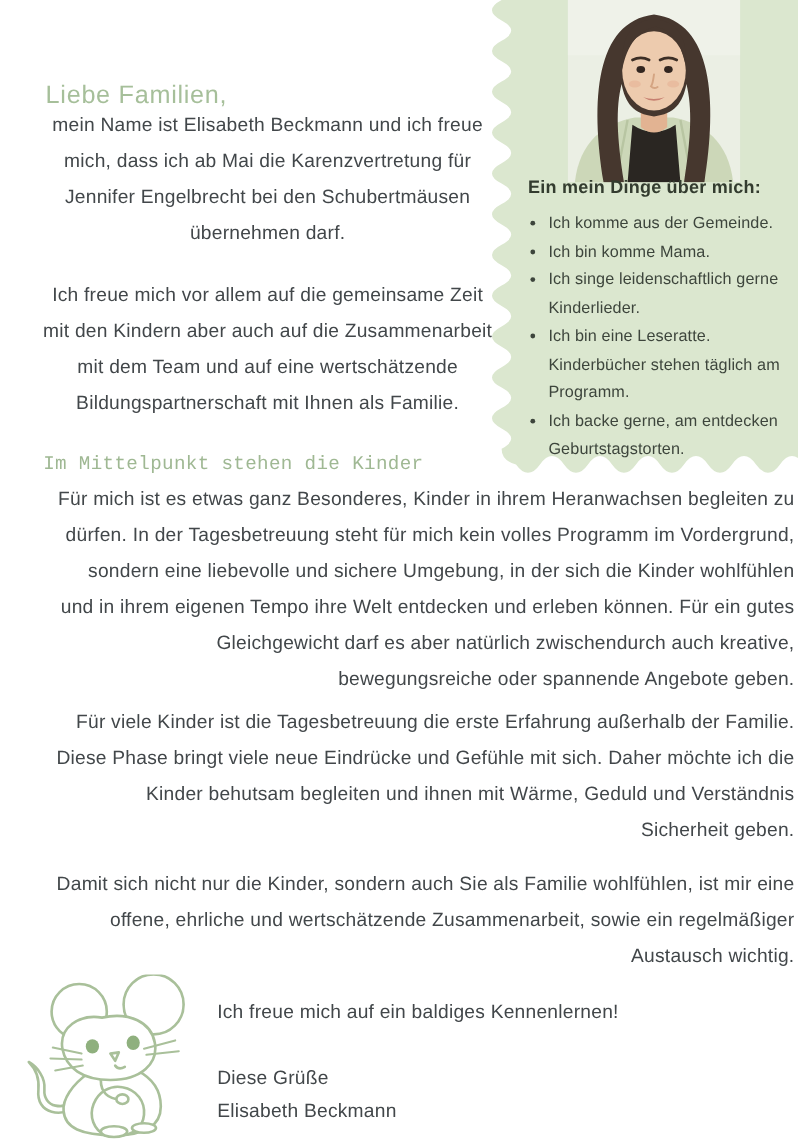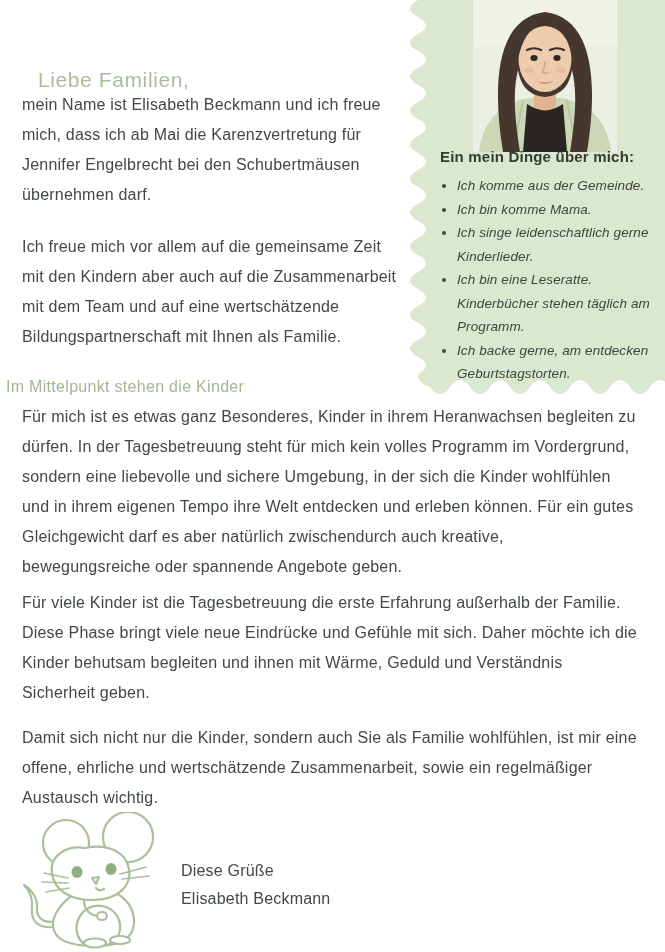--- a/index.html
+++ b/index.html
@@ -7,39 +7,39 @@
     position:relative; width:665px; height:952px; background:#ffffff;
     overflow:hidden; font-family:"Liberation Sans", sans-serif; color:#42474a;
   }
   .green-box { position:absolute; left:408px; top:0; }
   .photo { position:absolute; left:473px; top:0; width:144px; height:152px; overflow:hidden; }
   .about { position:absolute; left:440px; top:148px; width:222px; }
   .about h3 {
     margin:0 0 9px 0; font-size:15px; font-weight:700;
     color:#333c2f; letter-spacing:0.2px;
   }
-  .about ul { margin:0; padding-left:17px; list-style:disc;font-style:italic; }
+  .about ul { margin:0; padding-left:17px; list-style:disc; }
   .about li {
     font-size:13.5px; line-height:23.5px; color:#3d453c;
     white-space:pre-line; letter-spacing:0.1px;
   }
   .greeting {
     position:absolute; left:22px; top:52px; margin:16px;
     font-size:21px; font-weight:500; color:#a6bf9a; letter-spacing:0.6px;
   }
   .section {
-    position:absolute; left:6px; top:378px; margin:0;
-    font-size:16px; font-weight:500; color:#9fb893; letter-spacing:0.3px;
+    position:absolute; left:36px; top:378px; margin:0;
+    font-size:16px; font-weight:500; color:#9fb893; letter-spacing:0.3px;font-family:Liberation Mono, monospace;
   }
   .body {
     font-size:16px; line-height:30px; margin:0; white-space:pre-line;
     letter-spacing:0.2px; color:#42474a;
   }
-  .col  { position:absolute; left:22px; width:402px; }
-  .wide { position:absolute; left:22px; width:640px; }
+  .col  { position:absolute; left:22px; width:402px;text-align:center; }
+  .wide { position:absolute; left:22px; width:640px;text-align:right; }
   .mouse { position:absolute; left:22px; top:812px; width:155px; height:138px; }
   .closing { position:absolute; left:181px; top:830px; }
   .closing p { margin:0; font-size:16px; line-height:28px; letter-spacing:0.2px; white-space:pre-line; color:#42474a; }
   .closing p.gap { margin-top:27px; }
 </style>
 </head>
 <body>
 
 <div class="page">
 
@@ -149,17 +149,18 @@
         <path d="M 46 66 L 22 61"></path>
         <path d="M 46 71 L 20 70"></path>
         <path d="M 47 76 L 24 80"></path>
         <path d="M 98 62 L 124 55"></path>
         <path d="M 100 67 L 127 64"></path>
       </g>
     </svg>
   </div>
 
   <div class="closing">
+    <p>Ich freue mich auf ein baldiges Kennenlernen!</p>
     <p class="gap">Diese Grüße</p>
     <p>Elisabeth Beckmann</p>
   </div>
 
 </div>
 
 </body></html>

